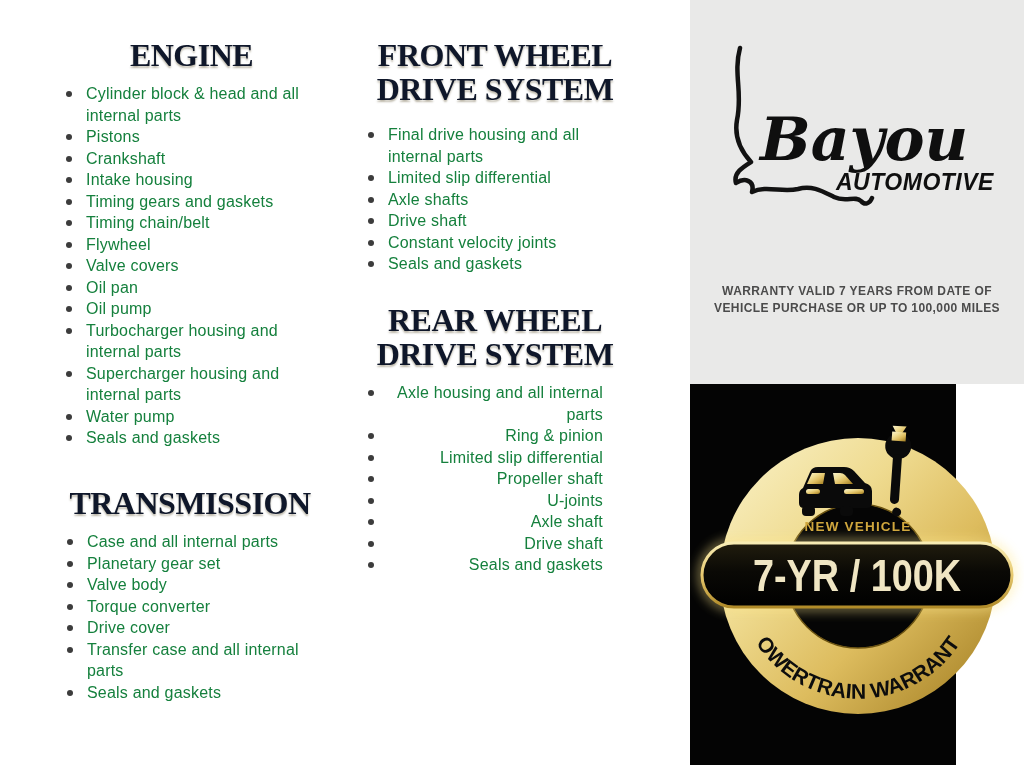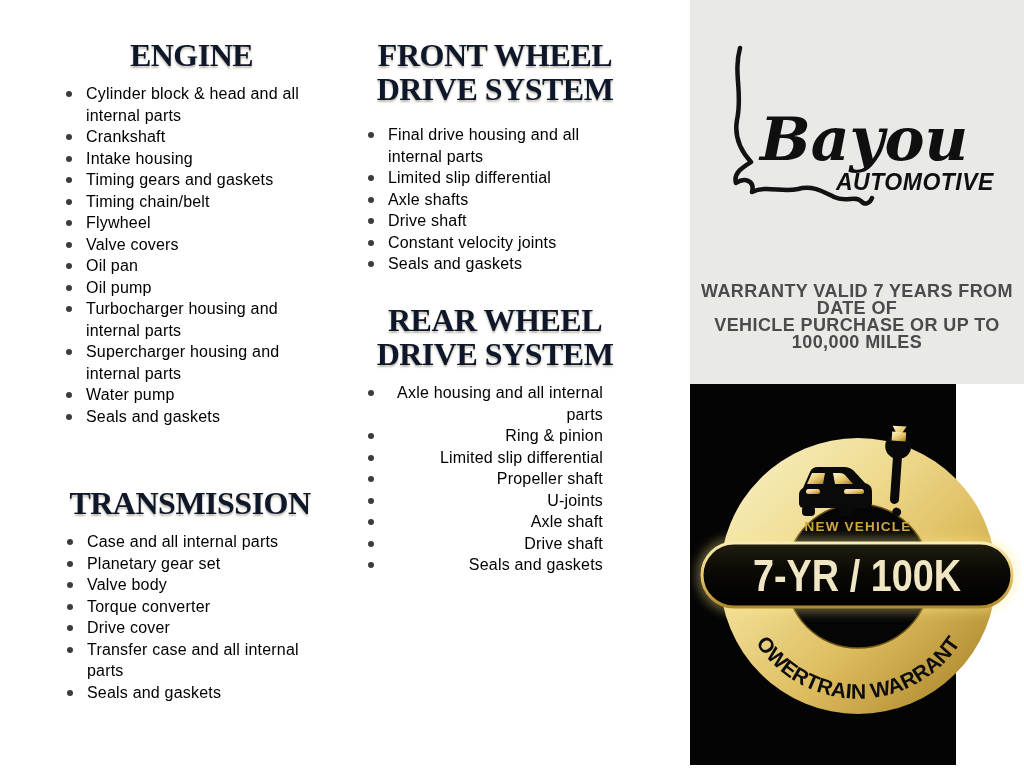--- a/index.html
+++ b/index.html
@@ -24,21 +24,21 @@
     text-shadow:0 2px 2px rgba(70,55,15,0.35);
     text-align:center;
     white-space:nowrap;
   }
   .section ul{
     list-style:none;
     margin:11px 0 0 0;
     padding:0;
     font-size:16px;
     line-height:21.5px;
-    color:#000000;
+    color:#15803d;
     letter-spacing:0.2px;
   }
   .section li{
     position:relative;
     padding-left:23px;
   }
   .section li::before{
     content:"";
     position:absolute;
     left:3px;top:8px;
@@ -60,37 +60,38 @@
     background:#e9e9e8;
   }
   .panel-black{
     position:absolute;left:690px;top:384px;width:266px;height:381px;
     background:#040404;
   }
   .logo-svg{position:absolute;left:18px;top:38px;}
   .warranty-note{
     position:absolute;left:0;top:283px;width:334px;
     text-align:center;
-    font-size:18px;
+    font-size:12px;
     line-height:17px;
     letter-spacing:0.4px;
     color:#4b4b4b;
     font-weight:700;
   }
   .badge-svg{position:absolute;left:-2px;top:22px;}
 </style>
 </head>
 <body>
 
 <div class="page">
 
   <div class="section" id="sec-engine">
     <h2>ENGINE</h2>
     <ul>
         <li>Cylinder block &amp; head and all internal parts</li>
+        <li>Pistons</li>
         <li>Crankshaft</li>
         <li>Intake housing</li>
         <li>Timing gears and gaskets</li>
         <li>Timing chain/belt</li>
         <li>Flywheel</li>
         <li>Valve covers</li>
         <li>Oil pan</li>
         <li>Oil pump</li>
         <li>Turbocharger housing and internal parts</li>
         <li>Supercharger housing and internal parts</li>

